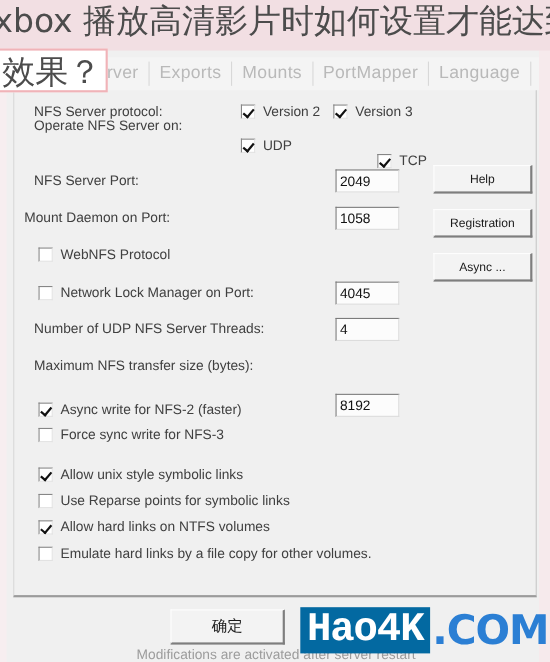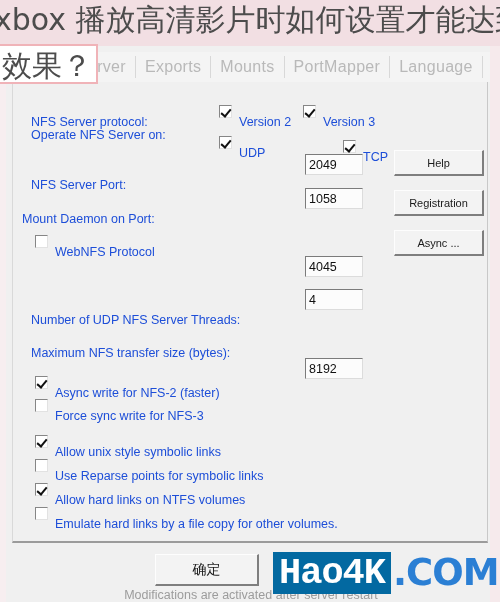--- a/index.html
+++ b/index.html
@@ -68,22 +68,21 @@
 
   
   .row {
     position: absolute;
     display: flex;
     align-items: center;
     white-space: nowrap;
   }
   .lbl {
     font-size: 12.5px;
-    color: #1d4ed8;
-    margin-top: 21px;
+    color: #404040;
   }
 
   
   .cb {
     position: relative;
     width: 13px;
     height: 13px;
     background: #ffffff;
     border-top: 1px solid #868686;
     border-left: 1px solid #868686;
@@ -282,40 +281,44 @@
         <span class="lbl">Version 3</span>
       </div>
 
       <div class="row" style="left:18px; top:25px;text-align:right;">
         <span class="lbl">Operate NFS Server on:</span>
       </div>
       <div class="row" style="left:206px; top:43px;">
         <span class="cb on"></span>
         <span class="lbl">UDP</span>
       </div>
-      <div class="row" style="left:290px; top:47px;padding-left:40px;">
+      <div class="row" style="left:290px; top:57px;padding-left:40px;">
         <span class="cb on"></span>
         <span class="lbl">TCP</span>
       </div>
 
       <div class="row" style="left:18px; top:75px;">
         <span class="lbl">NFS Server Port:</span>
       </div>
       <input class="field" style="position: absolute; left: 292px; top: 72px;" value="2049">
 
       <div class="row" style="left:9px; top:109px;">
         <span class="lbl">Mount Daemon on Port:</span>
       </div>
       <input class="field" style="position: absolute; left: 292px; top: 106px;" value="1058">
 
       <div class="row" style="left:22px; top:142px;">
         <span class="cb"></span>
         <span class="lbl">WebNFS Protocol</span>
       </div>
 
+      <div class="row" style="left:22px; top:177px;">
+        <span class="cb"></span>
+        <span class="lbl">Network Lock Manager on Port:</span>
+      </div>
       <input class="field" style="position: absolute; left: 292px; top: 174px;" value="4045">
 
       <div class="row" style="left:18px; top:210px;">
         <span class="lbl">Number of UDP NFS Server Threads:</span>
       </div>
       <input class="field" style="position: absolute; left: 292px; top: 207px;" value="4">
 
       <div class="row" style="left:18px; top:243px;">
         <span class="lbl">Maximum NFS transfer size (bytes):</span>
       </div>

